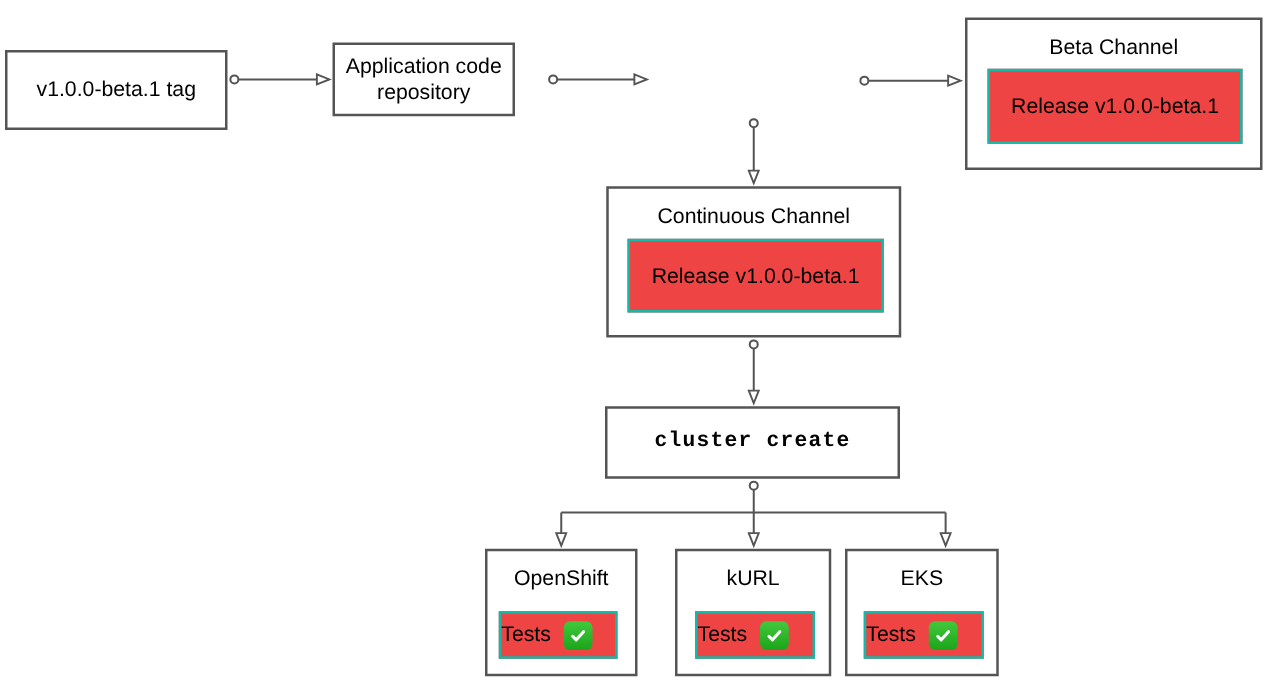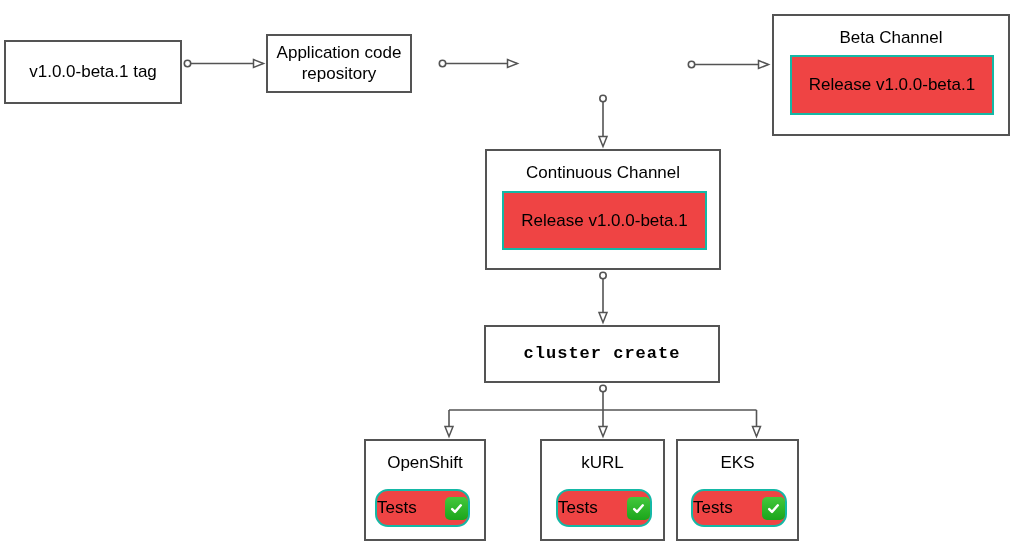--- a/index.html
+++ b/index.html
@@ -64,23 +64,22 @@
   .mono {
     font-family: "Liberation Mono", "DejaVu Sans Mono", monospace;
     font-weight: bold;
     font-size: 17px;
     letter-spacing: 1px;
     white-space: nowrap;
   }
   .tests-row {
     display: flex;
     align-items: center;
-    justify-content: space-between;
+    justify-content: flex-start;
     gap: 10px;
-    border-radius: 13px;
   }
   .check-icon {
     width: 23px;
     height: 23px;
     border-radius: 5px;
     background: linear-gradient(180deg, #43c83c 0%, #1ba51b 100%);
     display: inline-flex;
     align-items: center;
     justify-content: center;
     flex: 0 0 auto;
@@ -137,21 +136,21 @@
     <div class="container-title">Continuous Channel</div>
     <div class="inner-box" style="left:15px; top:40px; width:205px; height:59px;">
       <span>Release v1.0.0-beta.1</span>
     </div>
   </div>
 
   <div class="box" style="left:484px; top:325px; width:236px; height:58px;">
     <span class="mono">cluster create</span>
   </div>
 
-  <div class="container-box" style="left:364px; top:439px; width:122px; height:102px;">
+  <div class="container-box" style="left:388px; top:439px; width:122px; height:102px;">
     <div class="container-title">OpenShift</div>
     <div class="inner-box tests-row" style="left:9px; top:48px; width:95px; height:38px;">
       <span>Tests</span>
       <span class="check-icon">
         <svg width="15" height="15" viewBox="0 0 16 16">
           <path d="M3.4 8.6 L6.4 11.6 L12.6 4.6" stroke="#ffffff" stroke-width="2.6" fill="none" stroke-linecap="round" stroke-linejoin="round"></path>
         </svg>
       </span>
     </div>
   </div>

